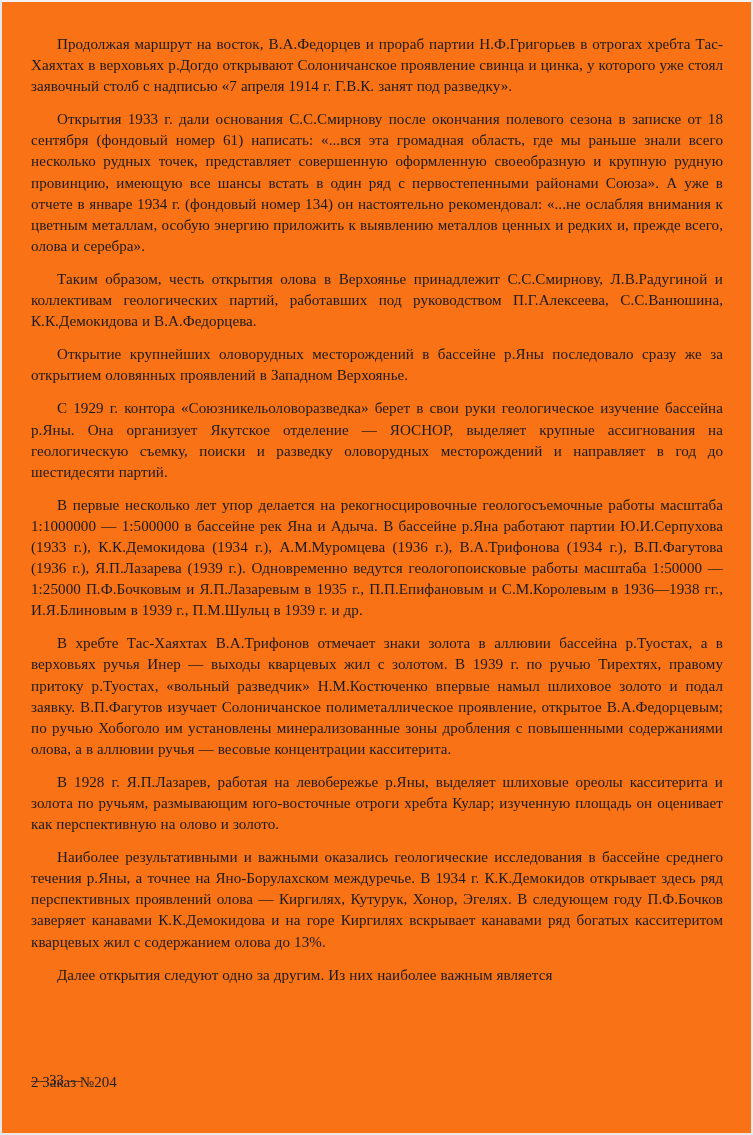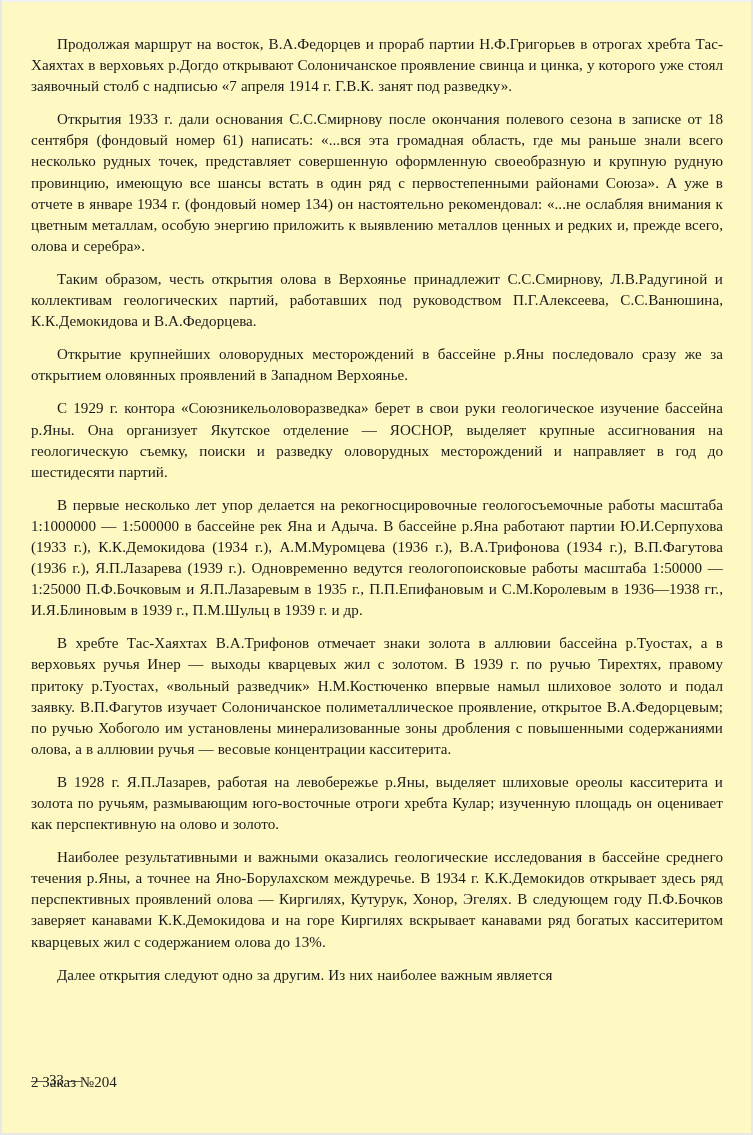--- a/index.html
+++ b/index.html
@@ -13,21 +13,21 @@
     font-family: "Liberation Serif", "DejaVu Serif", serif;
     color: #1a1a1a;
     position: relative;
     overflow: hidden;
   }
   .page {
     position: absolute;
     left: 0; top: 0;
     width: 753px;
     height: 1135px;
-    background: #fef9c3;
+    background: #f97316;
     box-sizing: border-box;
   }
   .content {
     position: absolute;
     left: 31px;
     top: 34px;
     width: 692px;
   }
   p.para {
     margin: 0;

